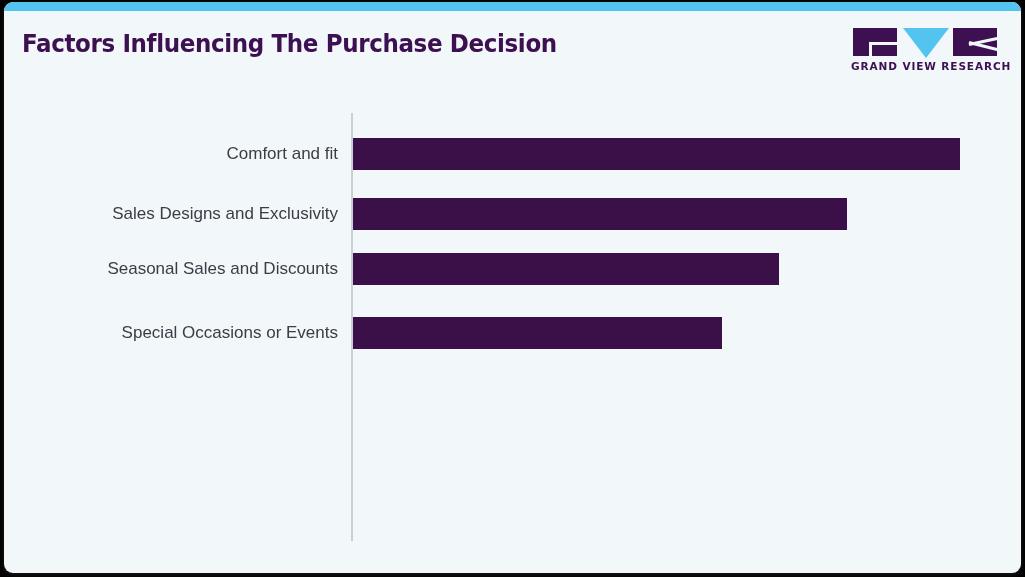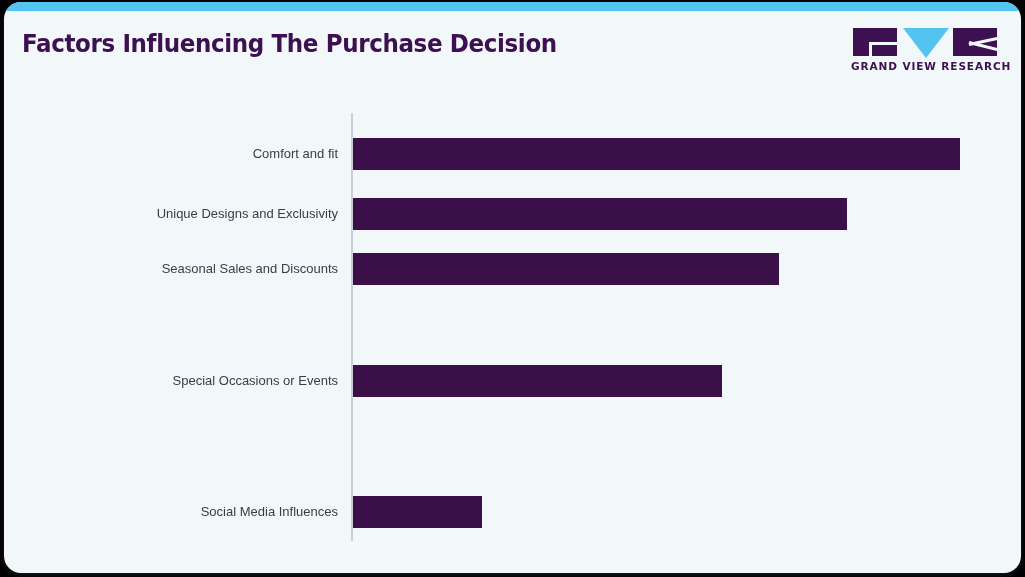--- a/index.html
+++ b/index.html
@@ -15,21 +15,21 @@
     font-family: "Liberation Sans", sans-serif;
   }
 
   #infographic-card {
     position: absolute;
     left: 4px;
     top: 2px;
     width: 1017px;
     height: 571px;
     background: #f2f7fa;
-    border-radius: 17px;
+    border-radius: 9px;
     box-shadow: 0 2px 5px rgba(255,255,255,0.10);
     overflow: hidden;
   }
 
   #accent-bar {
     position: absolute;
     left: 0;
     top: 0;
     width: 1017px;
     height: 9px;
@@ -159,21 +159,21 @@
   }
   .bar-label {
     position: absolute;
     left: 0;
     top: 0;
     width: 334px;
     height: 32px;
     line-height: 32px;
     text-align: right;
     font-family: "Liberation Sans", sans-serif;
-    font-size: 13px;
+    font-size: 17px;
     color: #3c3c46;
     white-space: nowrap;
   }
   .bar-rect {
     position: absolute;
     left: 349px;
     top: 0;
     height: 32px;
     background: #3b1049;
   }
@@ -201,30 +201,26 @@
   </div>
 
   <div id="plot-area">
     <div id="category-axis-line" style="background: rgb(201, 207, 214);"></div>
 
   <div class="bar-row" style="top: 136px;">
         <div class="bar-label">Comfort and fit</div>
         <div class="bar-rect" style="width: 607px; background: rgb(59, 16, 73);"></div>
       </div>
       <div class="bar-row" style="top: 196px;">
-        <div class="bar-label">Unique Designs and Exclusivity</div>
+        <div class="bar-label">Sales Designs and Exclusivity</div>
         <div class="bar-rect" style="width: 494px; background: rgb(59, 16, 73);"></div>
       </div>
       <div class="bar-row" style="top: 251px;">
         <div class="bar-label">Seasonal Sales and Discounts</div>
         <div class="bar-rect" style="width: 426px; background: rgb(59, 16, 73);"></div>
       </div>
-      <div class="bar-row" style="top: 315px; margin-top: 48px;">
+      <div class="bar-row" style="top: 315px;">
         <div class="bar-label">Special Occasions or Events</div>
         <div class="bar-rect" style="width: 369px; background: rgb(59, 16, 73);"></div>
       </div>
-      <div class="bar-row" style="top: 494px;">
-        <div class="bar-label">Social Media Influences</div>
-        <div class="bar-rect" style="width: 129px; background: rgb(59, 16, 73);"></div>
-      </div>
     </div>
 
 </div>
 
 </body></html>

